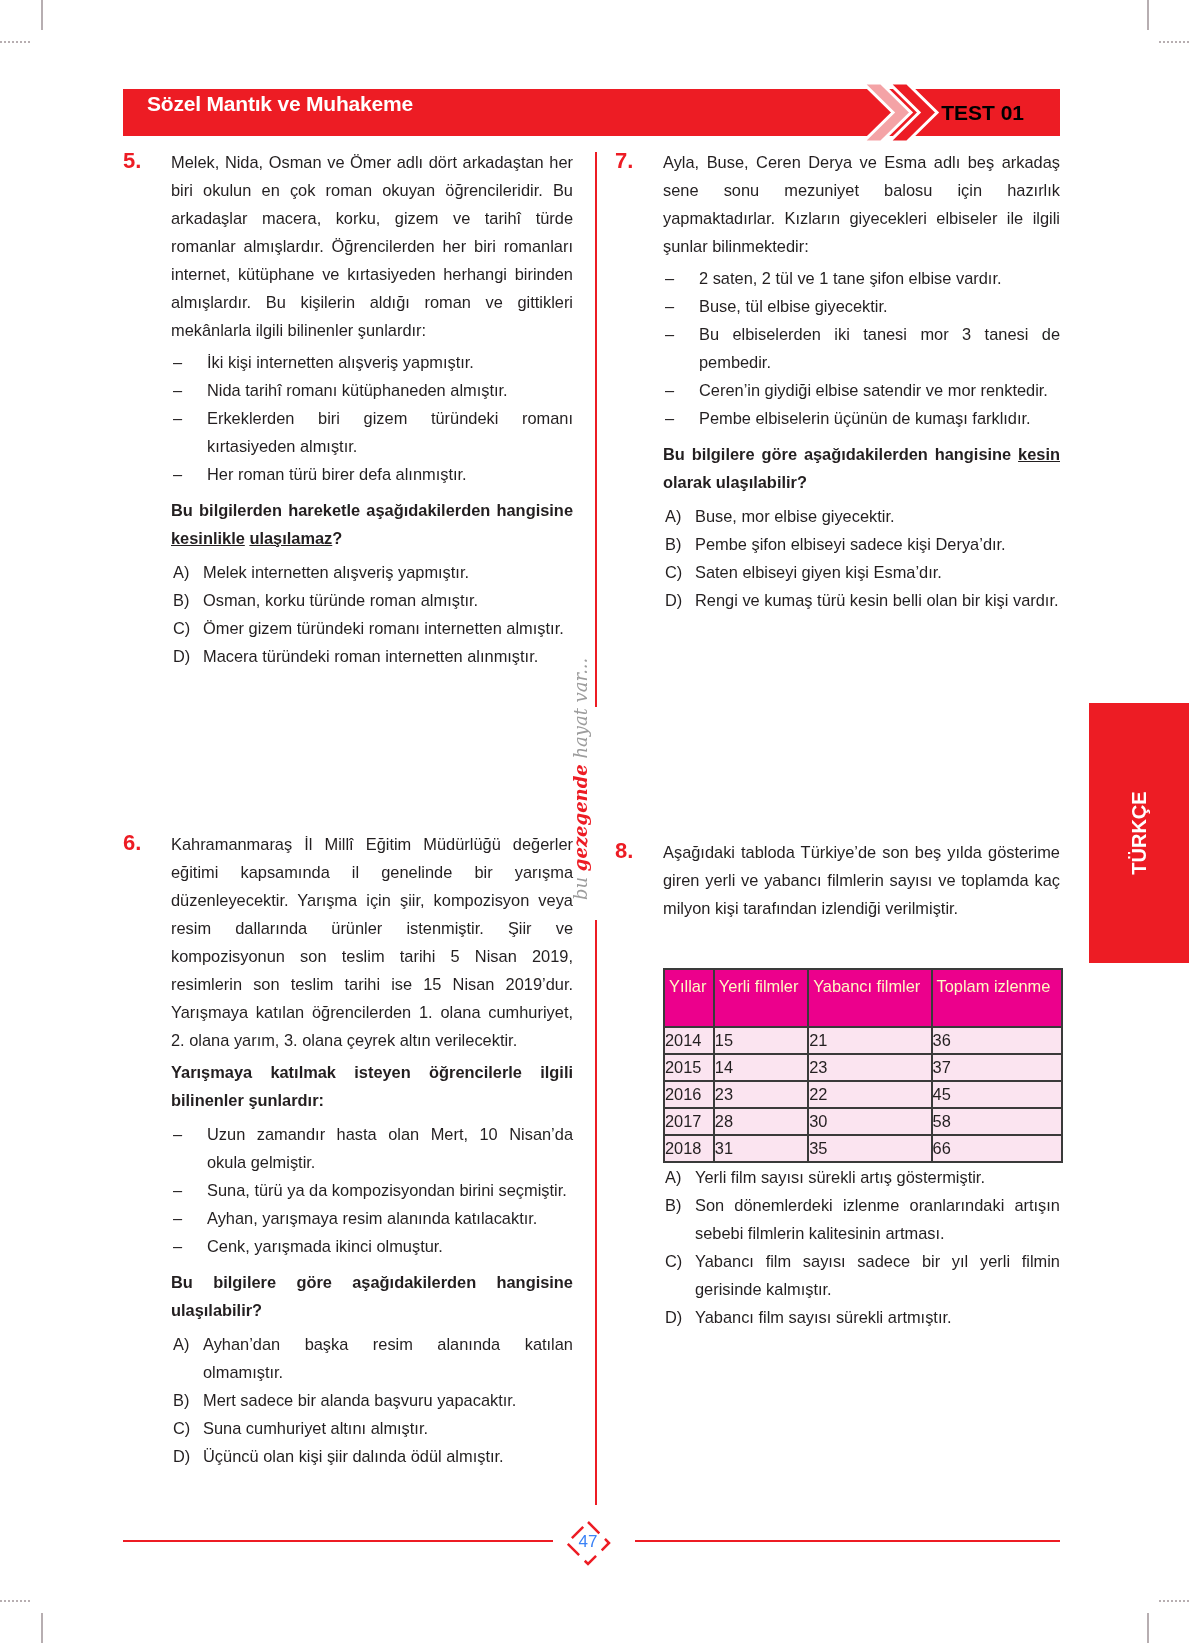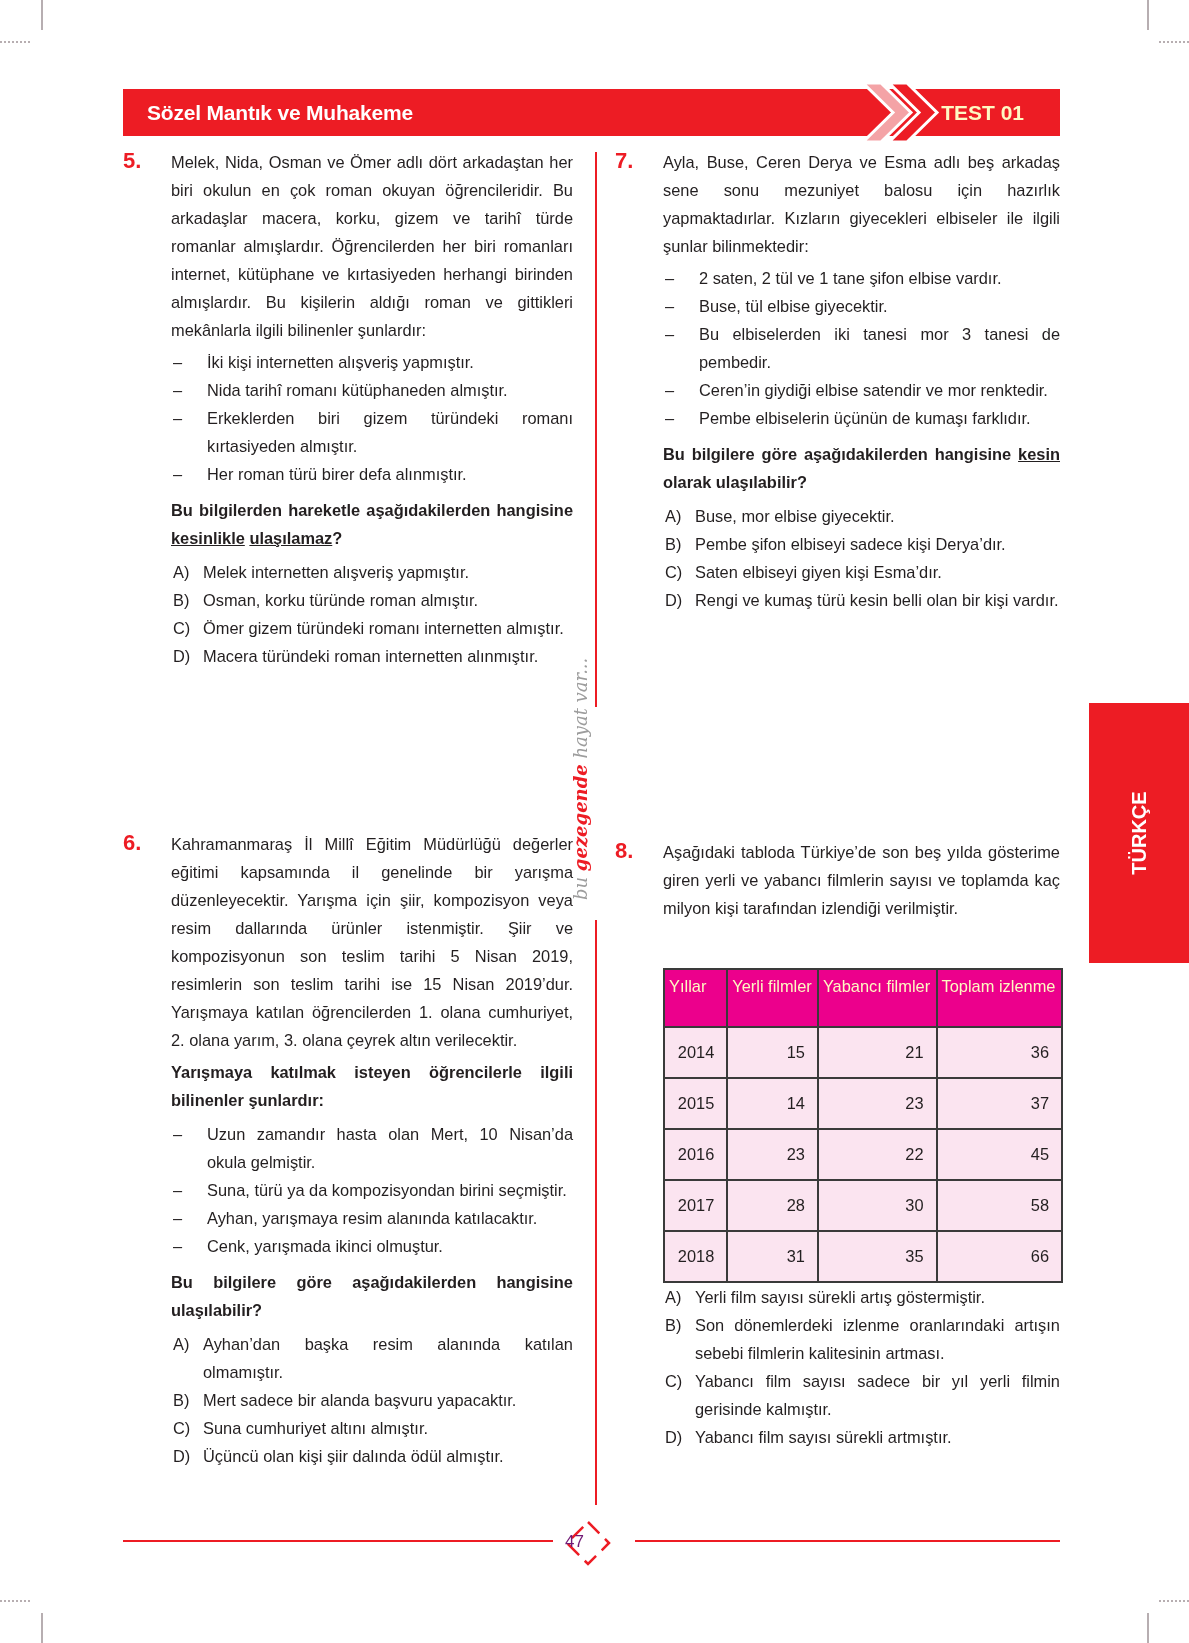--- a/index.html
+++ b/index.html
@@ -2,22 +2,22 @@
 <html><head>
 <meta charset="utf-8">
 <style>
   html, body { margin:0; padding:0; }
   body { width:1189px; height:1643px; position:relative; background:#ffffff; overflow:hidden;
          font-family:"Liberation Sans", sans-serif; color:#231f20; }
   .crop-v { position:absolute; width:2px; background:#b7aeb1; }
   .crop-h { position:absolute; height:2px; border-top:2px dotted #b7aeb1; }
 
   .header { position:absolute; left:123px; top:89px; width:937px; height:47px; background:#ed1c24; }
-  .header .title { position:absolute; left:24px; top:12px; font-size:21px; font-weight:bold; color:#fff; letter-spacing:-0.2px; }
-  .header .test { position:absolute; right:36px; top:12px; font-size:21px; font-weight:bold; color:#fef9c3; }
+  .header .title { position:absolute; left:24px; top:3px; font-size:21px; font-weight:bold; color:#fff; letter-spacing:-0.2px; }
+  .header .test { position:absolute; right:36px; top:12px; font-size:21px; font-weight:bold; color:#000000; }
   .header .chev { position:absolute; left:730px; top:-6px; width:120px; height:59px; }
 
   .col-divider { position:absolute; left:595px; top:152px; width:2px; height:555px; background:#ed1c24; }
   .col-divider2 { position:absolute; left:595px; top:920px; width:2px; height:585px; background:#ed1c24; }
 
   .slogan { position:absolute; left:570px; top:900px; transform:rotate(-90deg); transform-origin:left top;
             font-family:"DejaVu Serif", serif; font-style:italic; font-size:18px; color:#9d9d9d; white-space:nowrap; }
   .slogan .em { color:#ed1c24; font-weight:bold; }
 
   .side-tab { position:absolute; left:1089px; top:703px; width:100px; height:260px; background:#ed1c24; }
@@ -32,25 +32,25 @@
   .bullets li { position:relative; padding-left:36px; }
   .bullets li .dash { position:absolute; left:2px; top:0; }
   .stem { font-weight:bold; margin:8px 0 6px 0; }
   .u { text-decoration:underline; }
   .opts { list-style:none; margin:0; padding:0; }
   .opts li { position:relative; padding-left:32px; }
   .opts li .lt { position:absolute; left:2px; top:0; }
 
   table.films { border-collapse:collapse; width:400px; font-size:16.4px; margin:0; }
   table.films th { background:#ec008c; color:#fef9c3; font-weight:normal; vertical-align:top; padding:3px 4px; line-height:26px; border:2px solid #3a3a3a; height:50px; }
-  table.films td { background:#fbe4f0; text-align:right; border:2px solid #3a3a3a; height:25px; line-height:25px; padding:12px; }
+  table.films td { background:#fbe4f0; text-align:left; border:2px solid #3a3a3a; height:25px; line-height:25px; padding:0; }
 
   .footer-line { position:absolute; top:1540px; height:2px; background:#ed1c24; }
   .page-num { position:absolute; left:565px; top:1520px; width:46px; height:46px; }
-  .page-num span { position:absolute; left:0; top:12px; width:46px; text-align:left; font-size:17px; color:#701a75; }
+  .page-num span { position:absolute; left:0; top:12px; width:46px; text-align:center; font-size:17px; color:#3b82f6; }
 </style>
 </head>
 <body>
 
 <div class="crop-v" style="left:41px;top:0;height:30px;"></div>
 <div class="crop-h" style="left:0;top:41px;width:30px;"></div>
 <div class="crop-v" style="left:1147px;top:0;height:30px;"></div>
 <div class="crop-h" style="left:1159px;top:41px;width:30px;"></div>
 <div class="crop-v" style="left:41px;top:1613px;height:30px;"></div>
 <div class="crop-h" style="left:0;top:1600px;width:30px;"></div>

